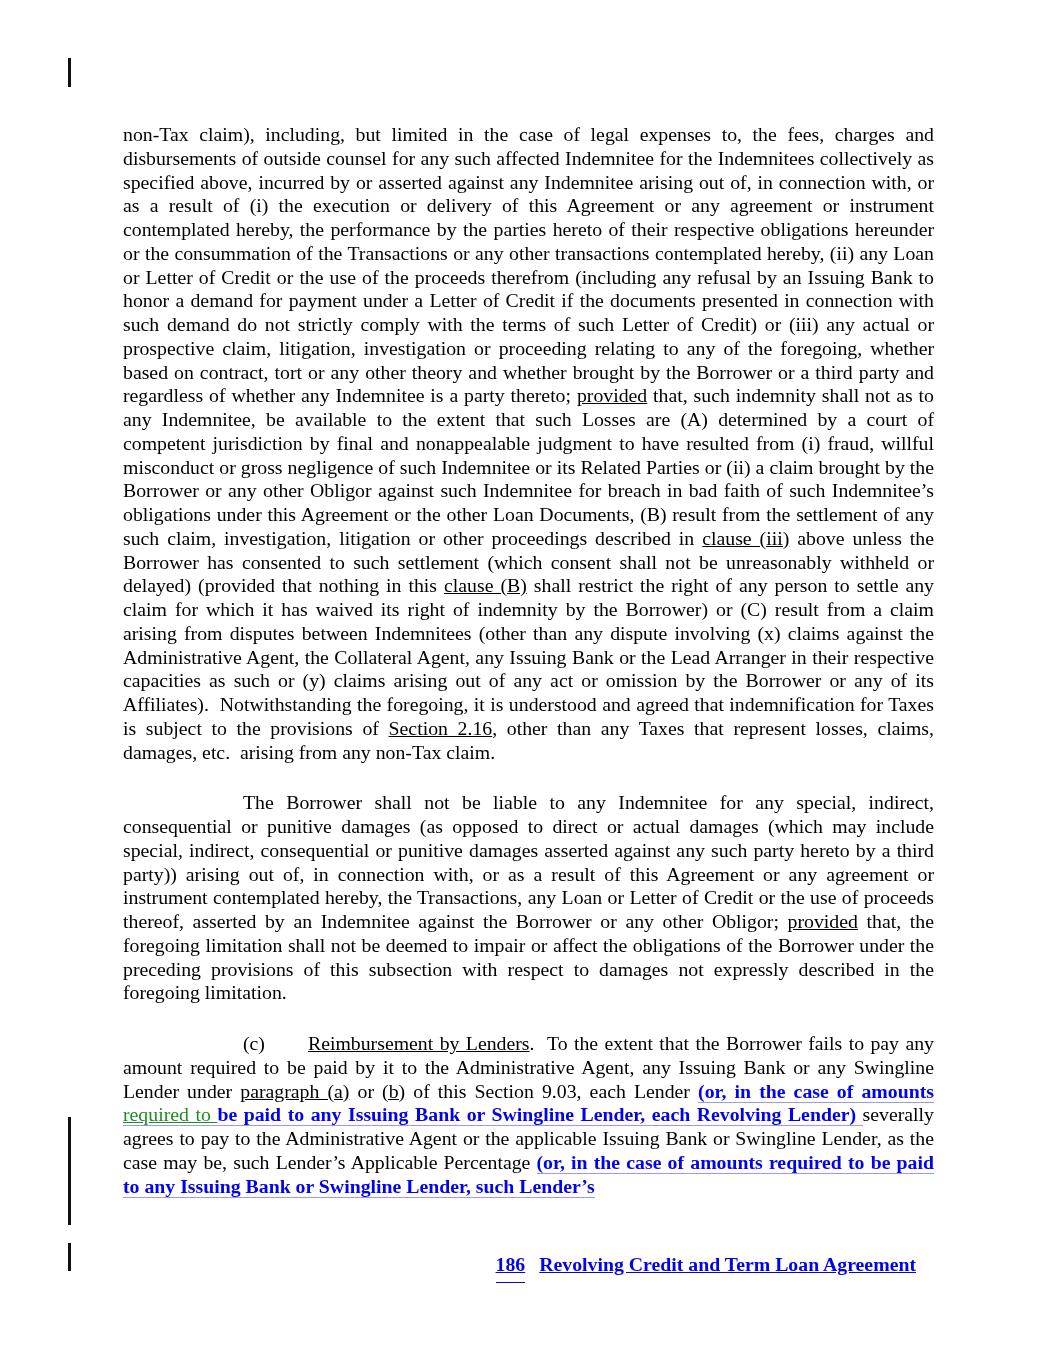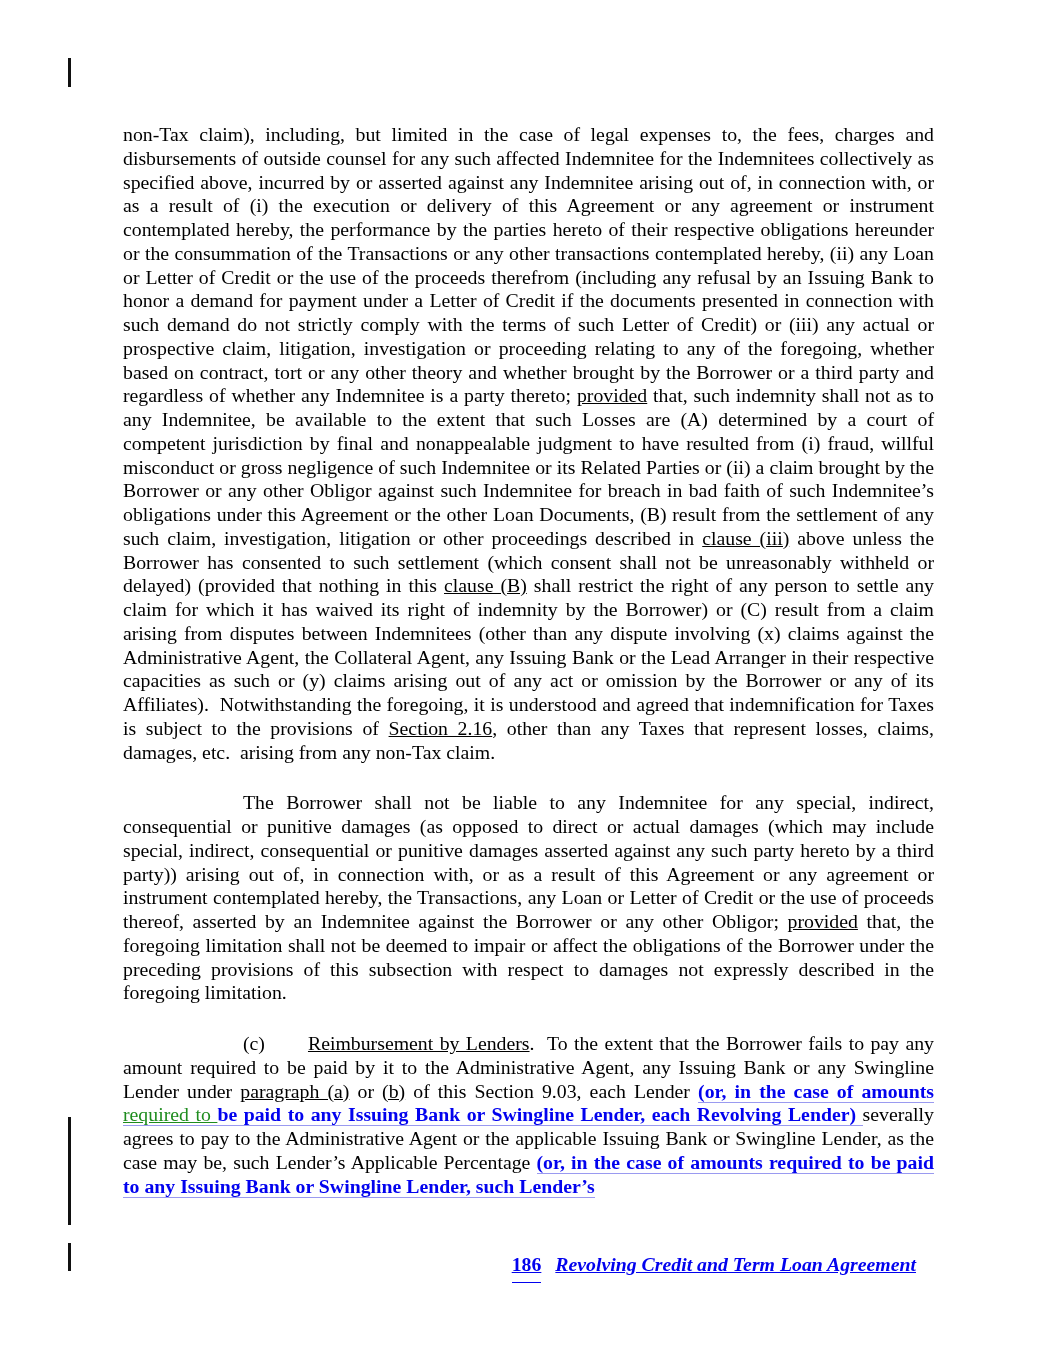--- a/index.html
+++ b/index.html
@@ -52,21 +52,20 @@
     font-weight: bold;
     white-space: nowrap;
   }
   .footer-num {
     text-decoration: underline;
     border-bottom: 1.5px solid var(--insertion-blue, #0202ee);
     padding-bottom: 7px;
     margin-right: 14px;
   }
   .footer-title {
-    font-style: italic;
     text-decoration: underline;
     border-bottom: 1.5px solid var(--insertion-blue, #0202ee);
     padding-bottom: 12px;
   }
 </style>
 </head>
 <body>
 
 <div class="page">
   <div class="bars">

